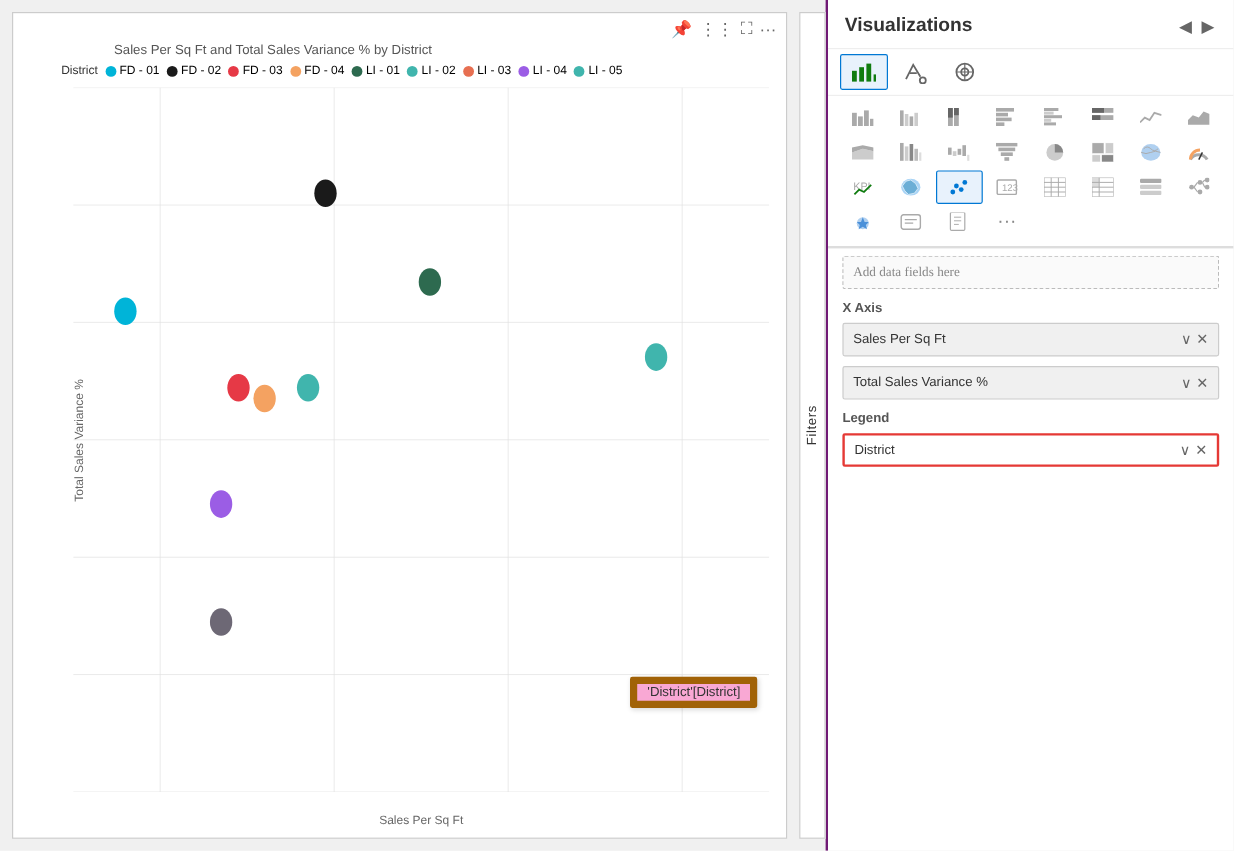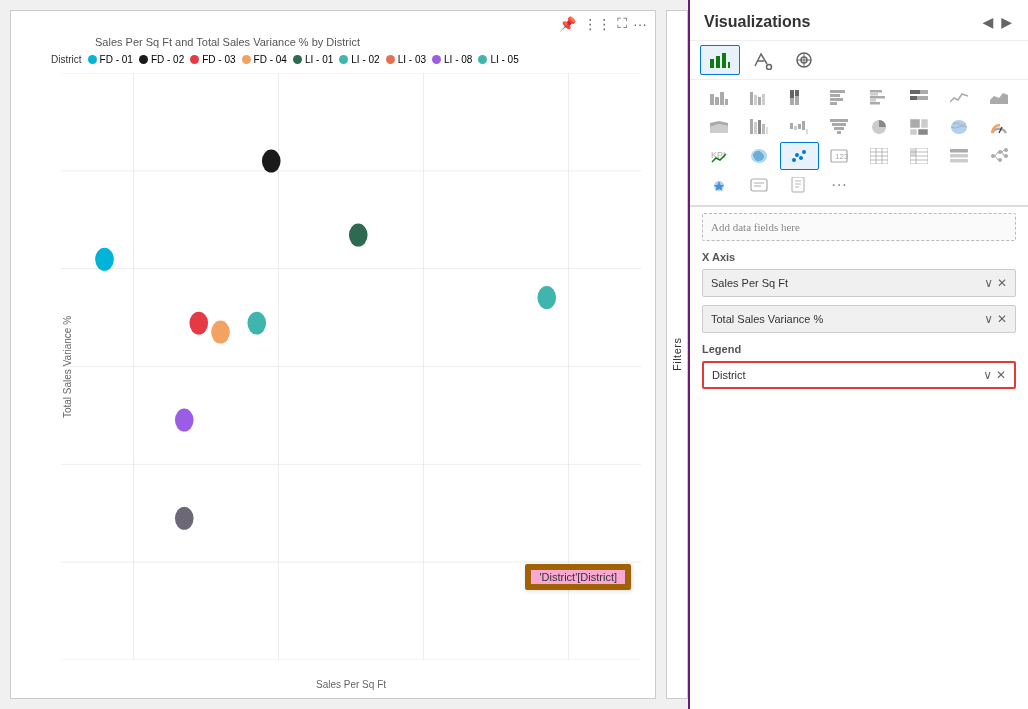--- a/index.html
+++ b/index.html
@@ -290,21 +290,21 @@
     <span class="legend-item">
       <span class="legend-dot" style="background:#40b5ad;"></span>
       <span>LI - 02</span>
     </span>
     <span class="legend-item">
       <span class="legend-dot" style="background:#e76f51;"></span>
       <span>LI - 03</span>
     </span>
     <span class="legend-item">
       <span class="legend-dot" style="background:#9b5de5;"></span>
-      <span>LI - 08</span>
+      <span>LI - 04</span>
     </span>
     <span class="legend-item">
       <span class="legend-dot" style="background:#40b5ad;"></span>
       <span>LI - 05</span>
     </span>
   </div>
 
   <div style="flex:1; position:relative; margin: 4px 14px 38px 50px;">
     
     <div style="position:absolute;left:-45px;top:50%;transform:translateY(-50%) rotate(-90deg);font-size:10px;color:#666;white-space:nowrap;">Total Sales Variance %</div>

